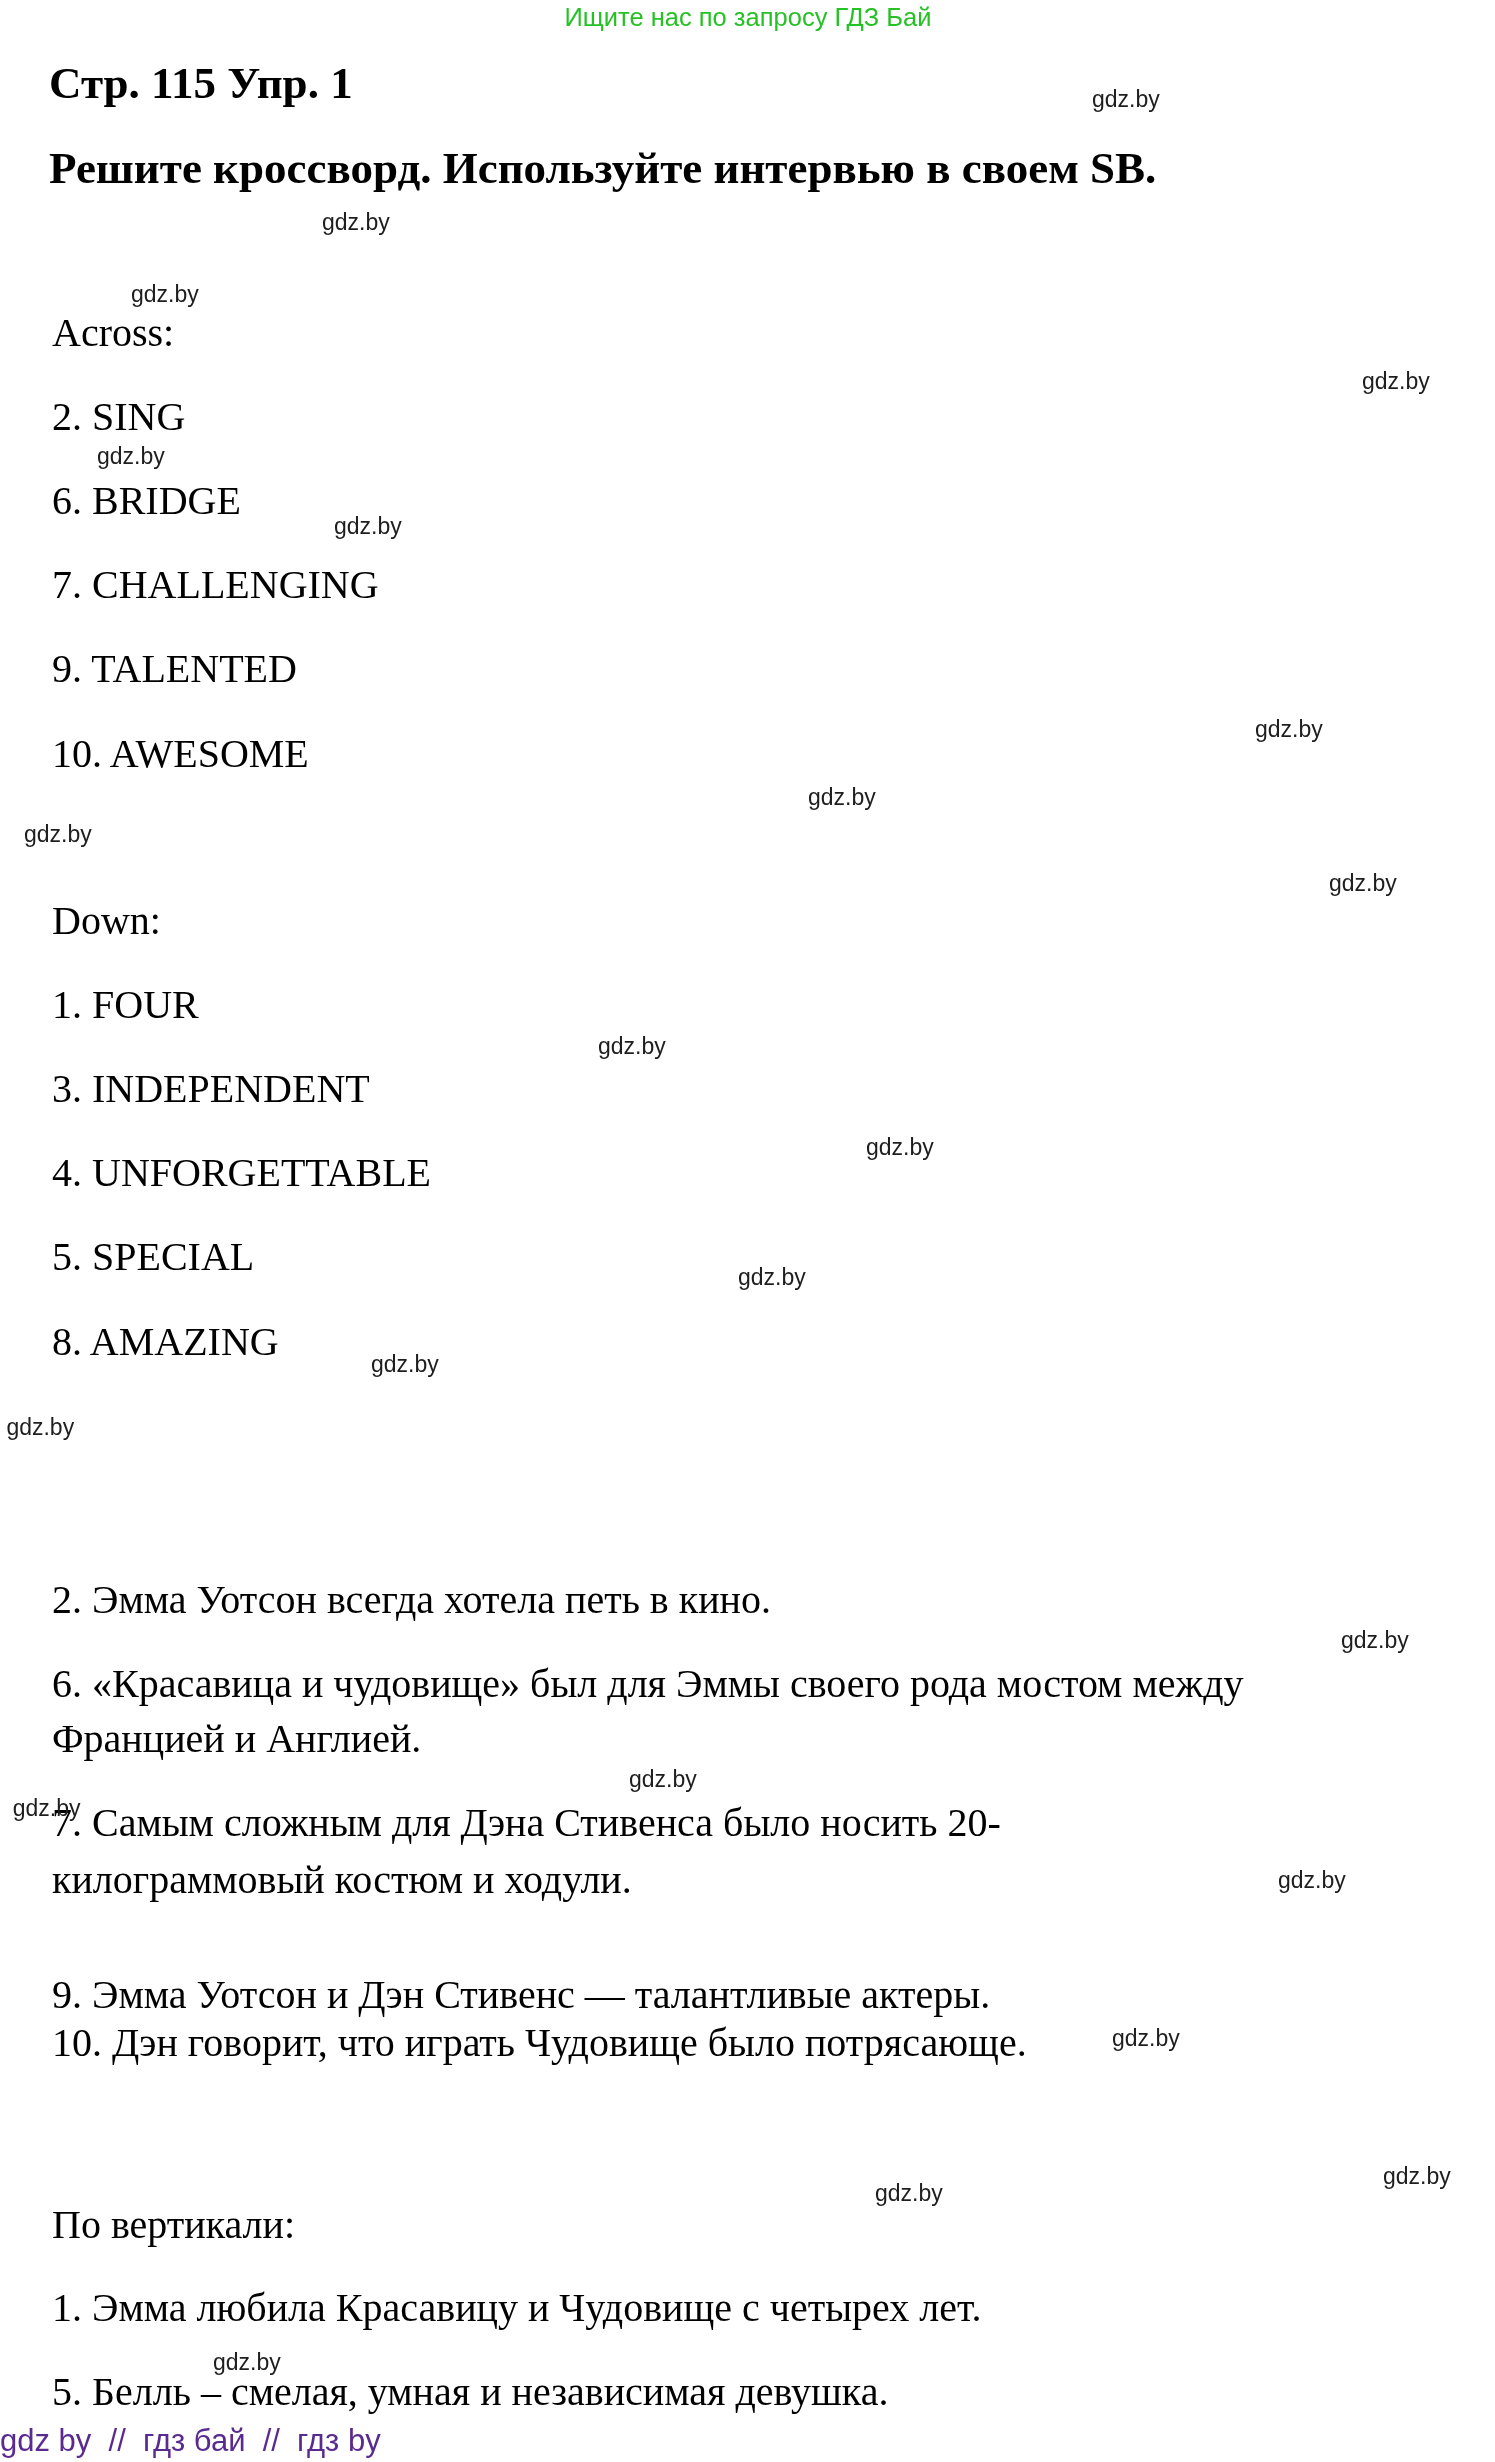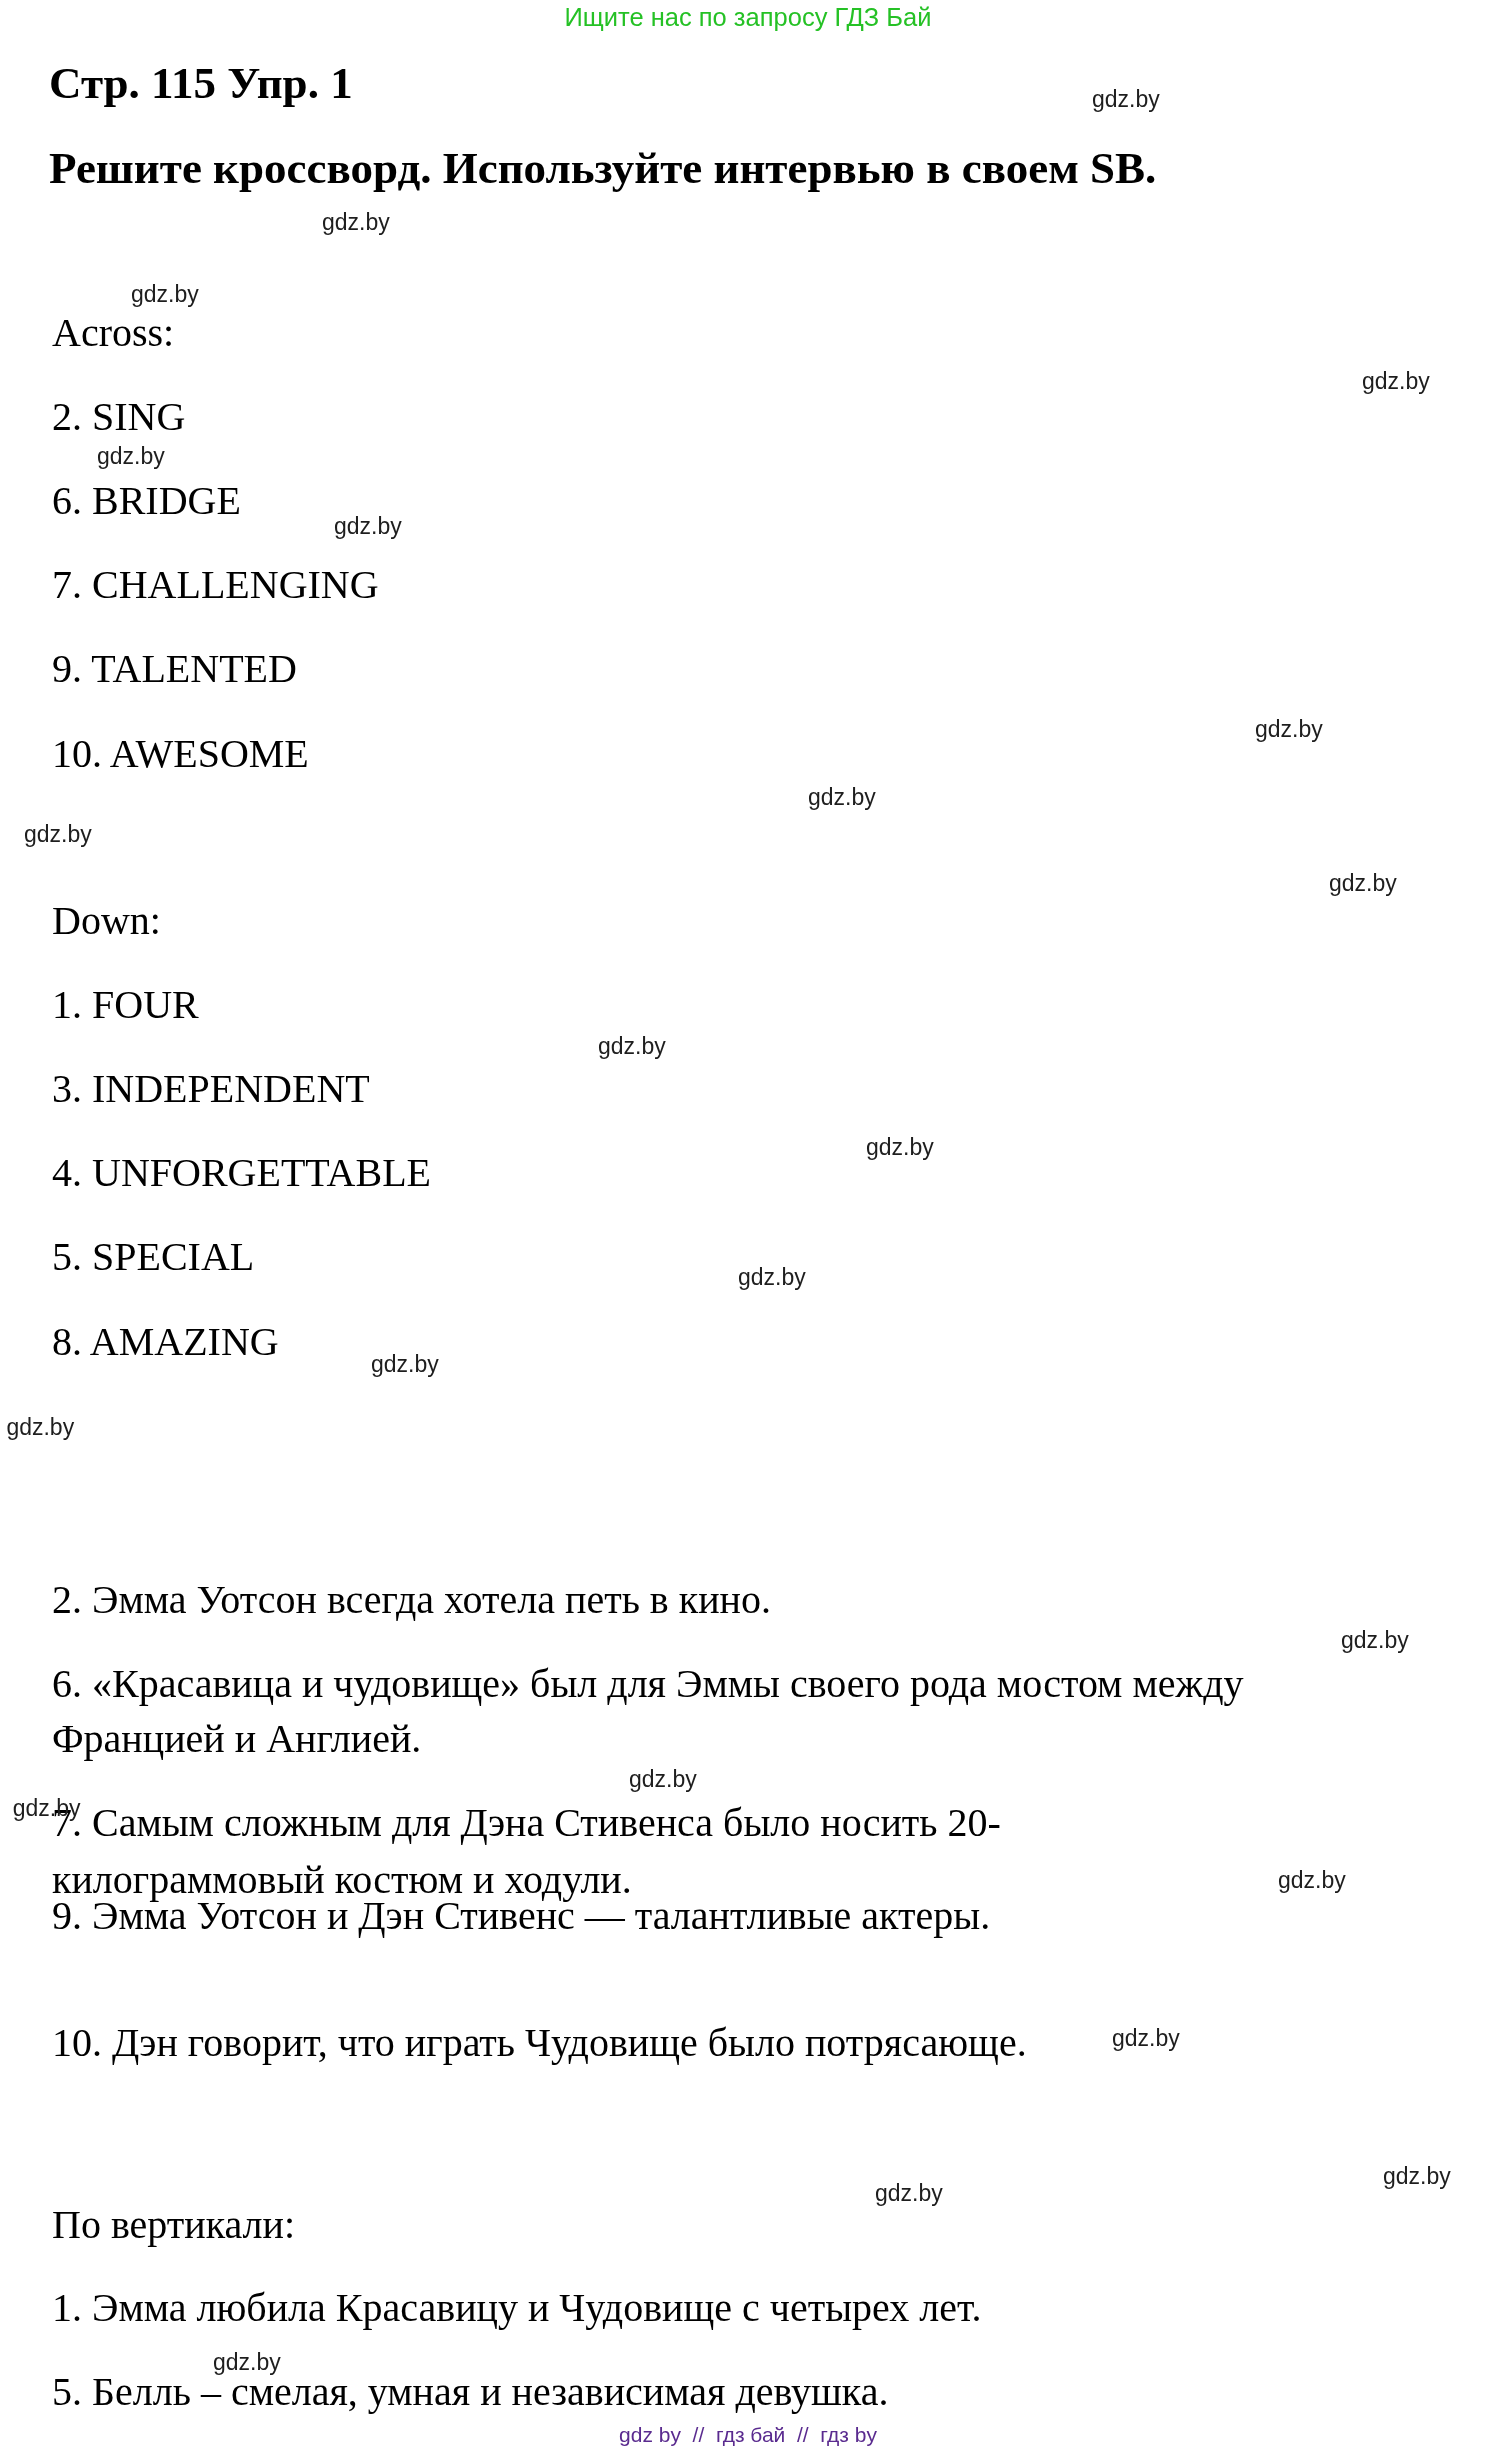--- a/index.html
+++ b/index.html
@@ -4,22 +4,22 @@
 <style>
   html,body{margin:0;padding:0;background:#ffffff;}
   #page{position:relative;width:1496px;height:2462px;background:#ffffff;overflow:hidden;
         font-family:"Liberation Serif",serif;color:#000;}
   .banner{position:absolute;top:3.2px;left:0;width:100%;text-align:center;
           font-family:"Liberation Sans",sans-serif;font-size:25.5px;font-weight:400;}
   .h-bold{position:absolute;left:49px;font-size:45px;font-weight:700;white-space:nowrap;}
   .line{position:absolute;left:52px;font-size:40px;font-weight:400;white-space:nowrap;}
   .wm{position:absolute;font-family:"Liberation Sans",sans-serif;font-size:23px;
       color:#1e1e1e;white-space:nowrap;text-align:right;}
-  .footer{position:absolute;top:2423px;left:0;width:100%;text-align:center;
-          font-family:"Liberation Sans",sans-serif;font-size:21px;white-space:pre;}
+  .footer{position:absolute;top:2423px;left:0;width:100%;text-align:left;
+          font-family:"Liberation Sans",sans-serif;font-size:31px;white-space:pre;}
 </style>
 </head>
 <body>
 
 <div id="page">
 
   <div class="banner" style="color: rgb(37, 193, 37);">Ищите нас по запросу ГДЗ Бай</div>
 
   <div class="h-bold" style="top:57px">Стр. 115 Упр. 1</div>
   <div class="h-bold" style="top:142px">Решите кроссворд. Используйте интервью в своем SB.</div>
@@ -36,21 +36,21 @@
   <div class="line" style="top:1065px">3. INDEPENDENT</div>
   <div class="line" style="top:1149px">4. UNFORGETTABLE</div>
   <div class="line" style="top:1233px">5. SPECIAL</div>
   <div class="line" style="top:1318px">8. AMAZING</div>
 
   <div class="line" style="top:1576px">2. Эмма Уотсон всегда хотела петь в кино.</div>
   <div class="line" style="top:1660px">6. «Красавица и чудовище» был для Эммы своего рода мостом между</div>
   <div class="line" style="top:1715px">Францией и Англией.</div>
   <div class="line" style="top:1799px">7. Самым сложным для Дэна Стивенса было носить 20-</div>
   <div class="line" style="top:1856px">килограммовый костюм и ходули.</div>
-  <div class="line" style="top:1892px">9. Эмма Уотсон и Дэн Стивенс — талантливые актеры.</div>
+  <div class="line" style="top:1971px">9. Эмма Уотсон и Дэн Стивенс — талантливые актеры.</div>
   <div class="line" style="top:2019px">10. Дэн говорит, что играть Чудовище было потрясающе.</div>
 
   <div class="line" style="top:2201px">По вертикали:</div>
   <div class="line" style="top:2284px">1. Эмма любила Красавицу и Чудовище с четырех лет.</div>
   <div class="line" style="top:2368px">5. Белль – смелая, умная и независимая девушка.</div>
 
   <div>
       <span class="wm" style="left: 1092px; top: 86px; color: rgb(30, 30, 30);">gdz.by</span>
       <span class="wm" style="left: 322px; top: 209px; color: rgb(30, 30, 30);">gdz.by</span>
       <span class="wm" style="left: 131px; top: 281px; color: rgb(30, 30, 30);">gdz.by</span>

